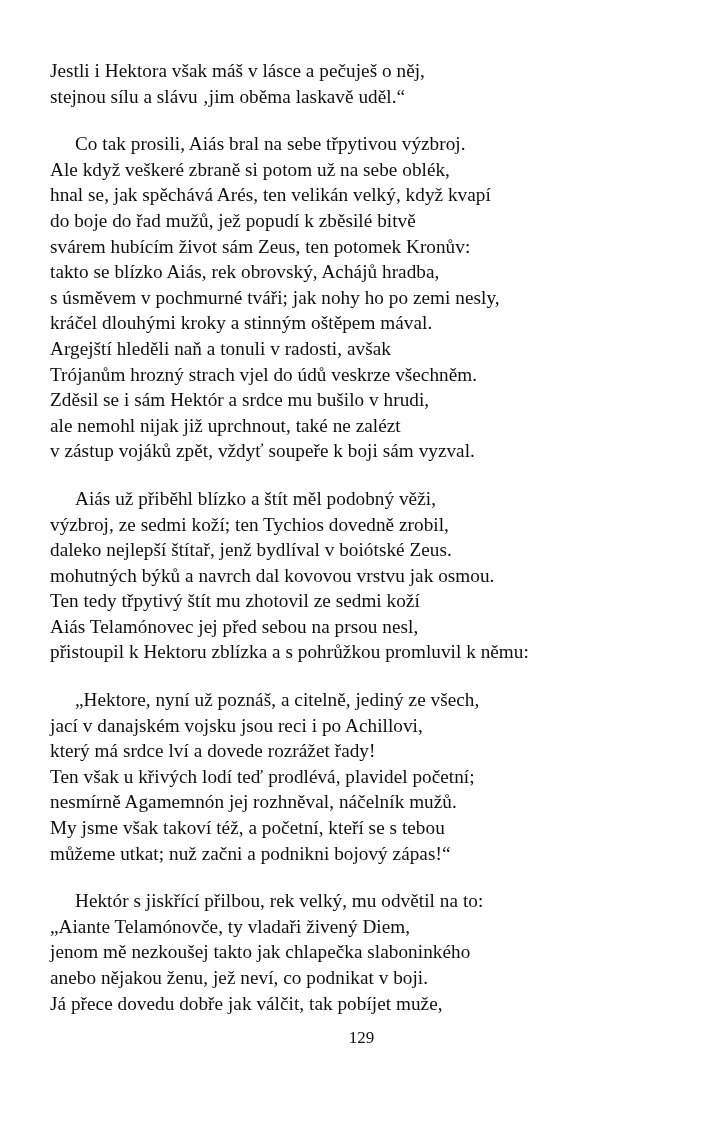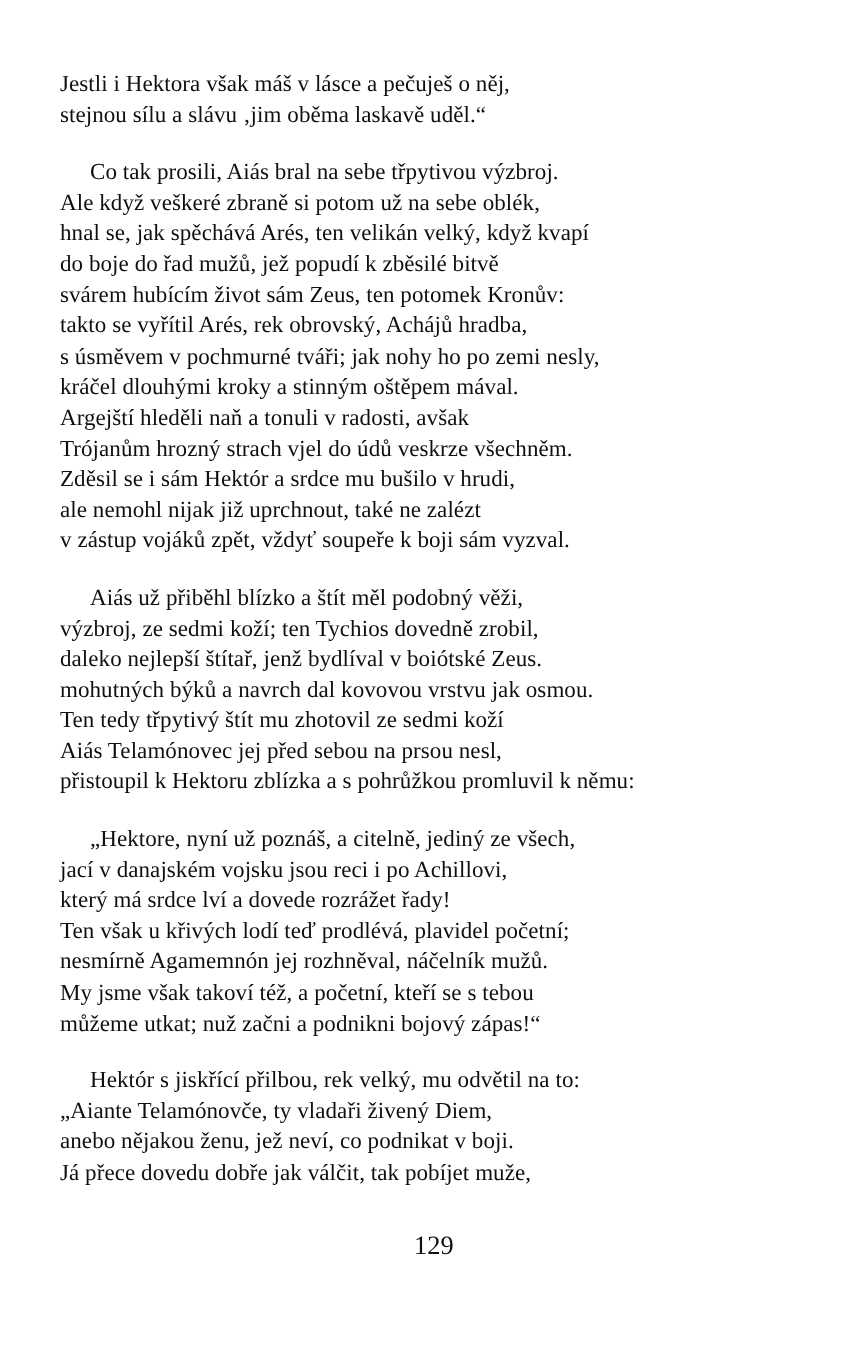--- a/index.html
+++ b/index.html
@@ -48,21 +48,21 @@
   }
   .line.indent {
     padding-left: 25px;
   }
   .page-number {
     position: absolute;
     top: 1026px;
     left: 0;
     width: 723px;
     text-align: center;
-    font-size: 22px;
+    font-size: 17px;
     line-height: 24px;
     color: #100f0f;
   }
 </style>
 </head>
 <body>
 
 <div class="page">
 
   <div class="text-block">
@@ -71,21 +71,21 @@
       <span class="line">Jestli i Hektora však máš v lásce a pečuješ o něj,</span>
       <span class="line">stejnou sílu a slávu ‚jim oběma laskavě uděl.“</span>
     </div>
 
     <div class="stanza">
       <span class="line indent">Co tak prosili, Aiás bral na sebe třpytivou výzbroj.</span>
       <span class="line">Ale když veškeré zbraně si potom už na sebe oblék,</span>
       <span class="line">hnal se, jak spěchává Arés, ten velikán velký, když kvapí</span>
       <span class="line">do boje do řad mužů, jež popudí k zběsilé bitvě</span>
       <span class="line">svárem hubícím život sám Zeus, ten potomek Kronův:</span>
-      <span class="line">takto se vyřítil Arés, rek obrovský, Achájů hradba,</span>
+      <span class="line">takto se blízko Aiás, rek obrovský, Achájů hradba,</span>
       <span class="line">s úsměvem v pochmurné tváři; jak nohy ho po zemi nesly,</span>
       <span class="line">kráčel dlouhými kroky a stinným oštěpem mával.</span>
       <span class="line">Argejští hleděli naň a tonuli v radosti, avšak</span>
       <span class="line">Trójanům hrozný strach vjel do údů veskrze všechněm.</span>
       <span class="line">Zděsil se i sám Hektór a srdce mu bušilo v hrudi,</span>
       <span class="line">ale nemohl nijak již uprchnout, také ne zalézt</span>
       <span class="line">v zástup vojáků zpět, vždyť soupeře k boji sám vyzval.</span>
     </div>
 
     <div class="stanza">
@@ -104,20 +104,21 @@
       <span class="line">který má srdce lví a dovede rozrážet řady!</span>
       <span class="line">Ten však u křivých lodí teď prodlévá, plavidel početní;</span>
       <span class="line">nesmírně Agamemnón jej rozhněval, náčelník mužů.</span>
       <span class="line">My jsme však takoví též, a početní, kteří se s tebou</span>
       <span class="line">můžeme utkat; nuž začni a podnikni bojový zápas!“</span>
     </div>
 
     <div class="stanza">
       <span class="line indent">Hektór s jiskřící přilbou, rek velký, mu odvětil na to:</span>
       <span class="line">„Aiante Telamónovče, ty vladaři živený Diem,</span>
+      <span class="line">jenom mě nezkoušej takto jak chlapečka slaboninkého</span>
       <span class="line">anebo nějakou ženu, jež neví, co podnikat v boji.</span>
       <span class="line">Já přece dovedu dobře jak válčit, tak pobíjet muže,</span>
     </div>
 
   </div>
 
   <div class="page-number">129</div>
 
 </div>
 

